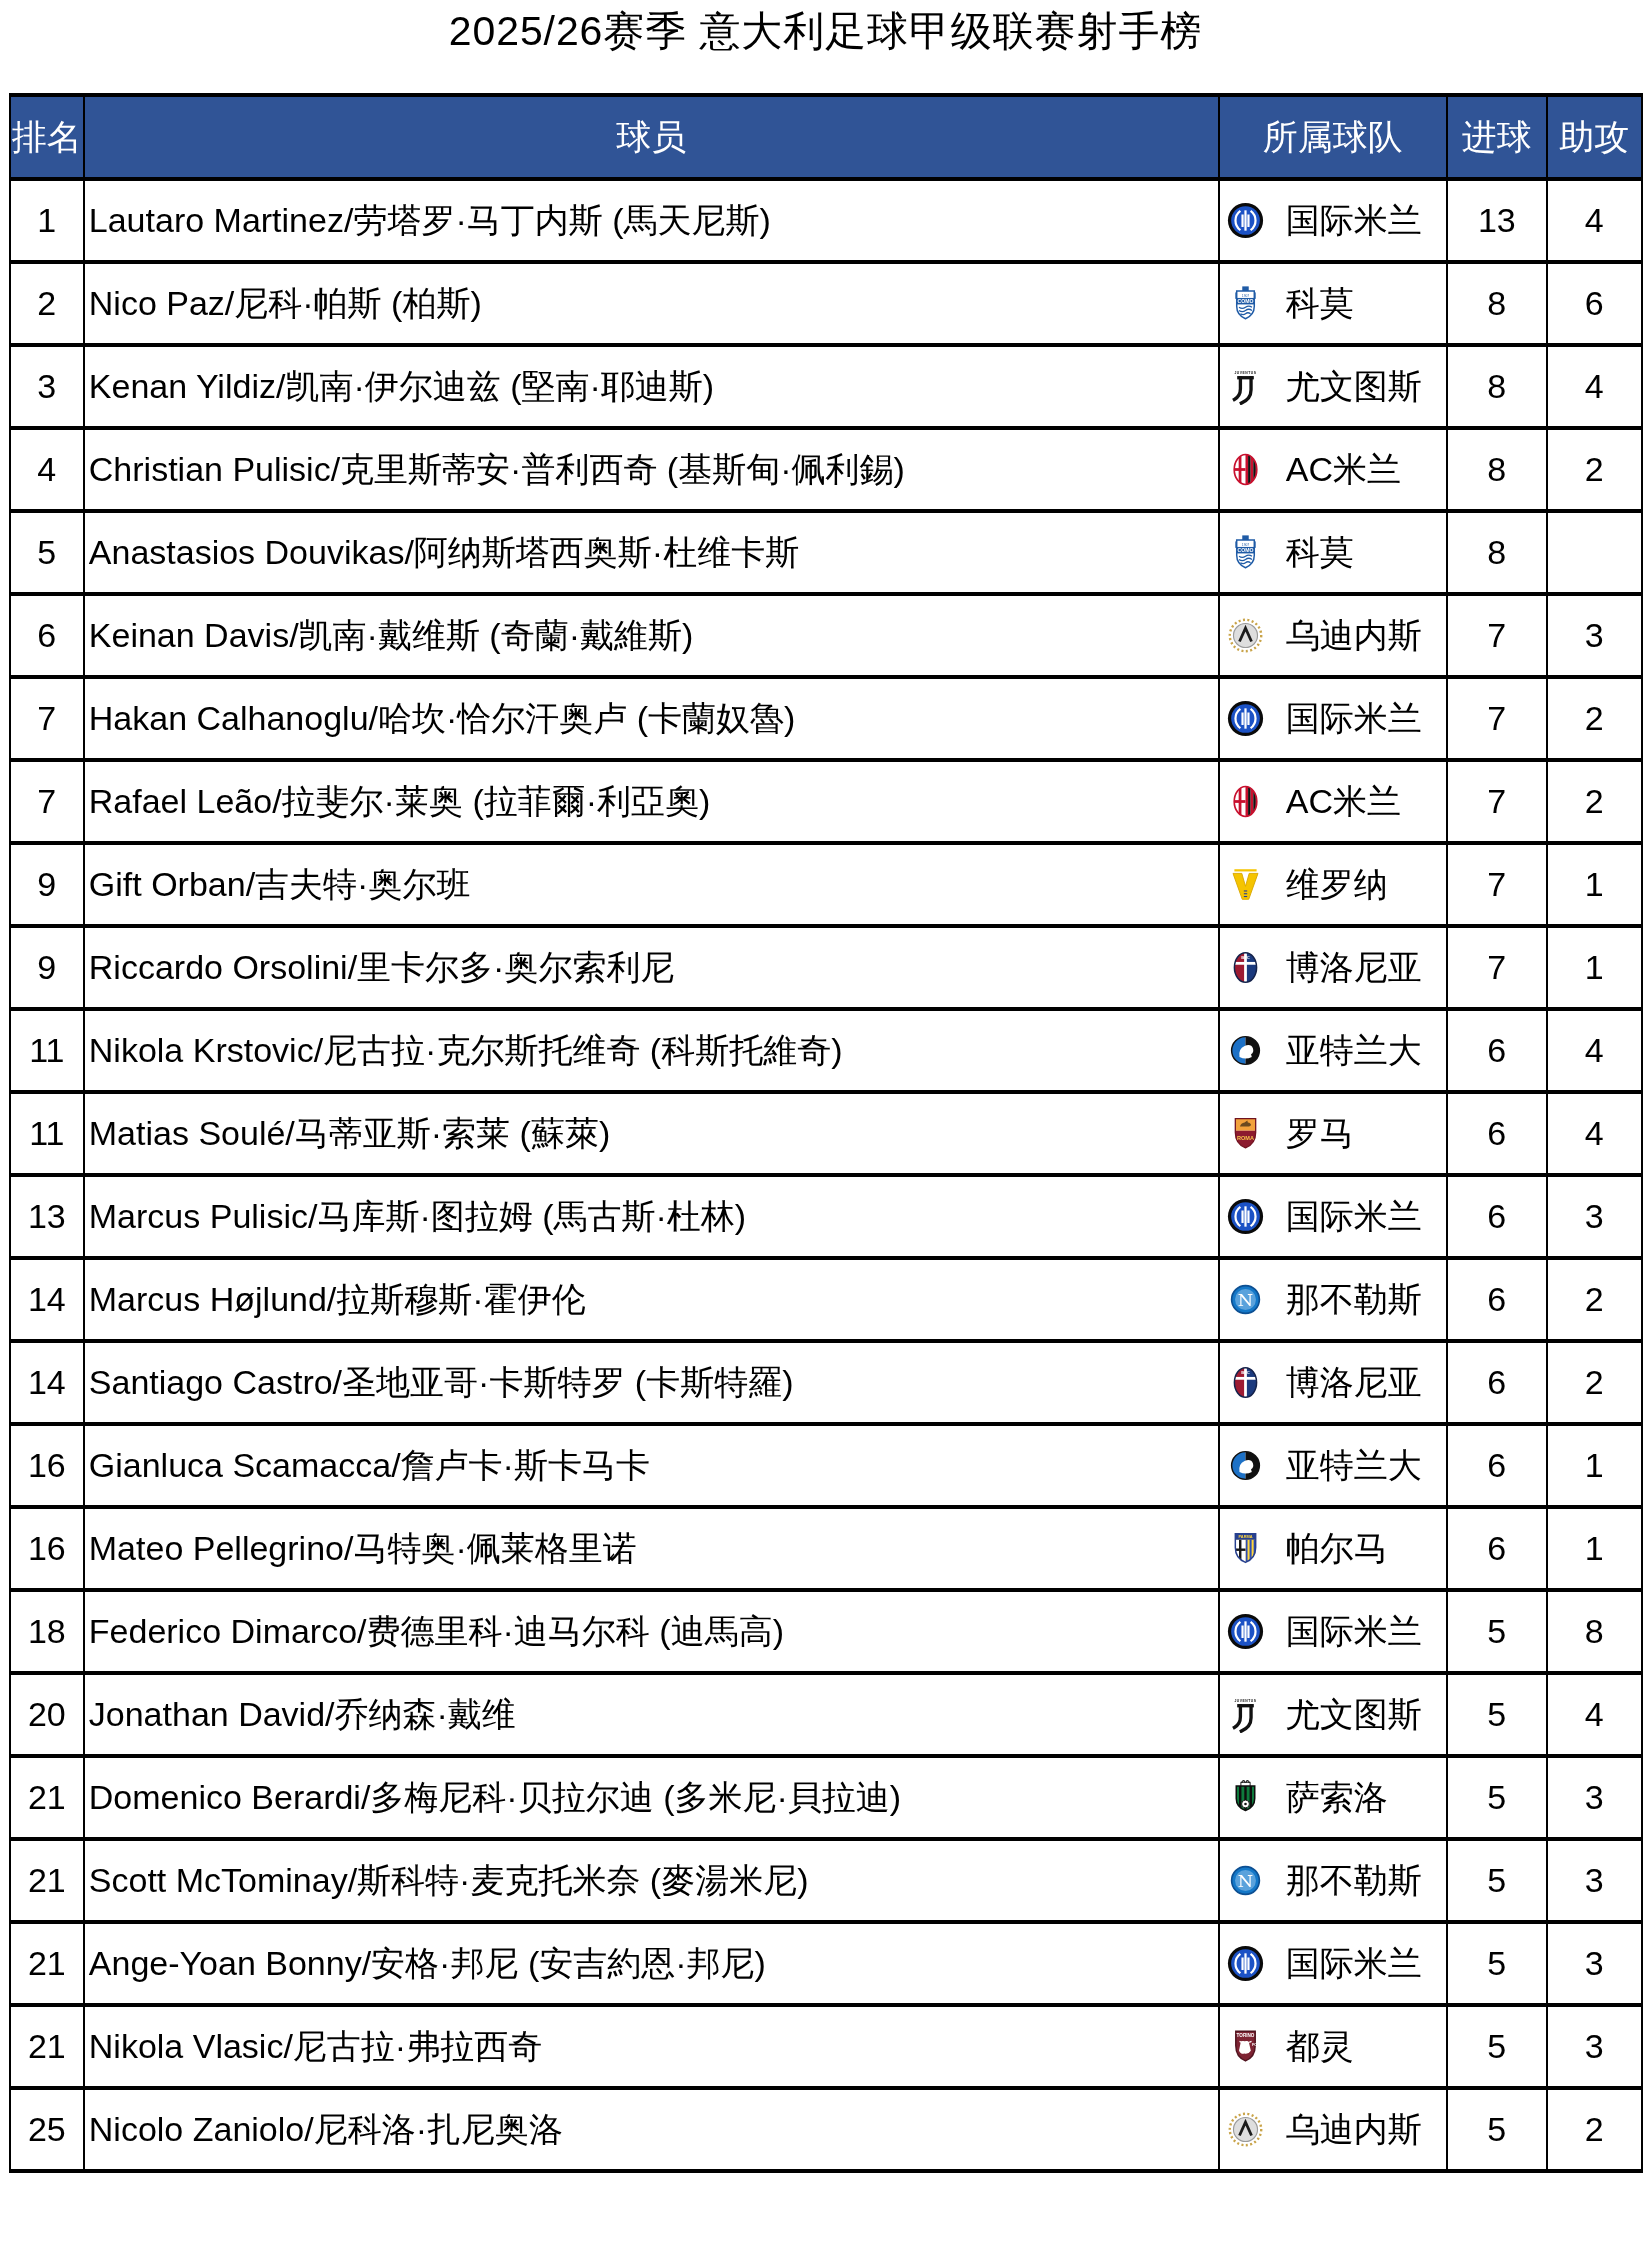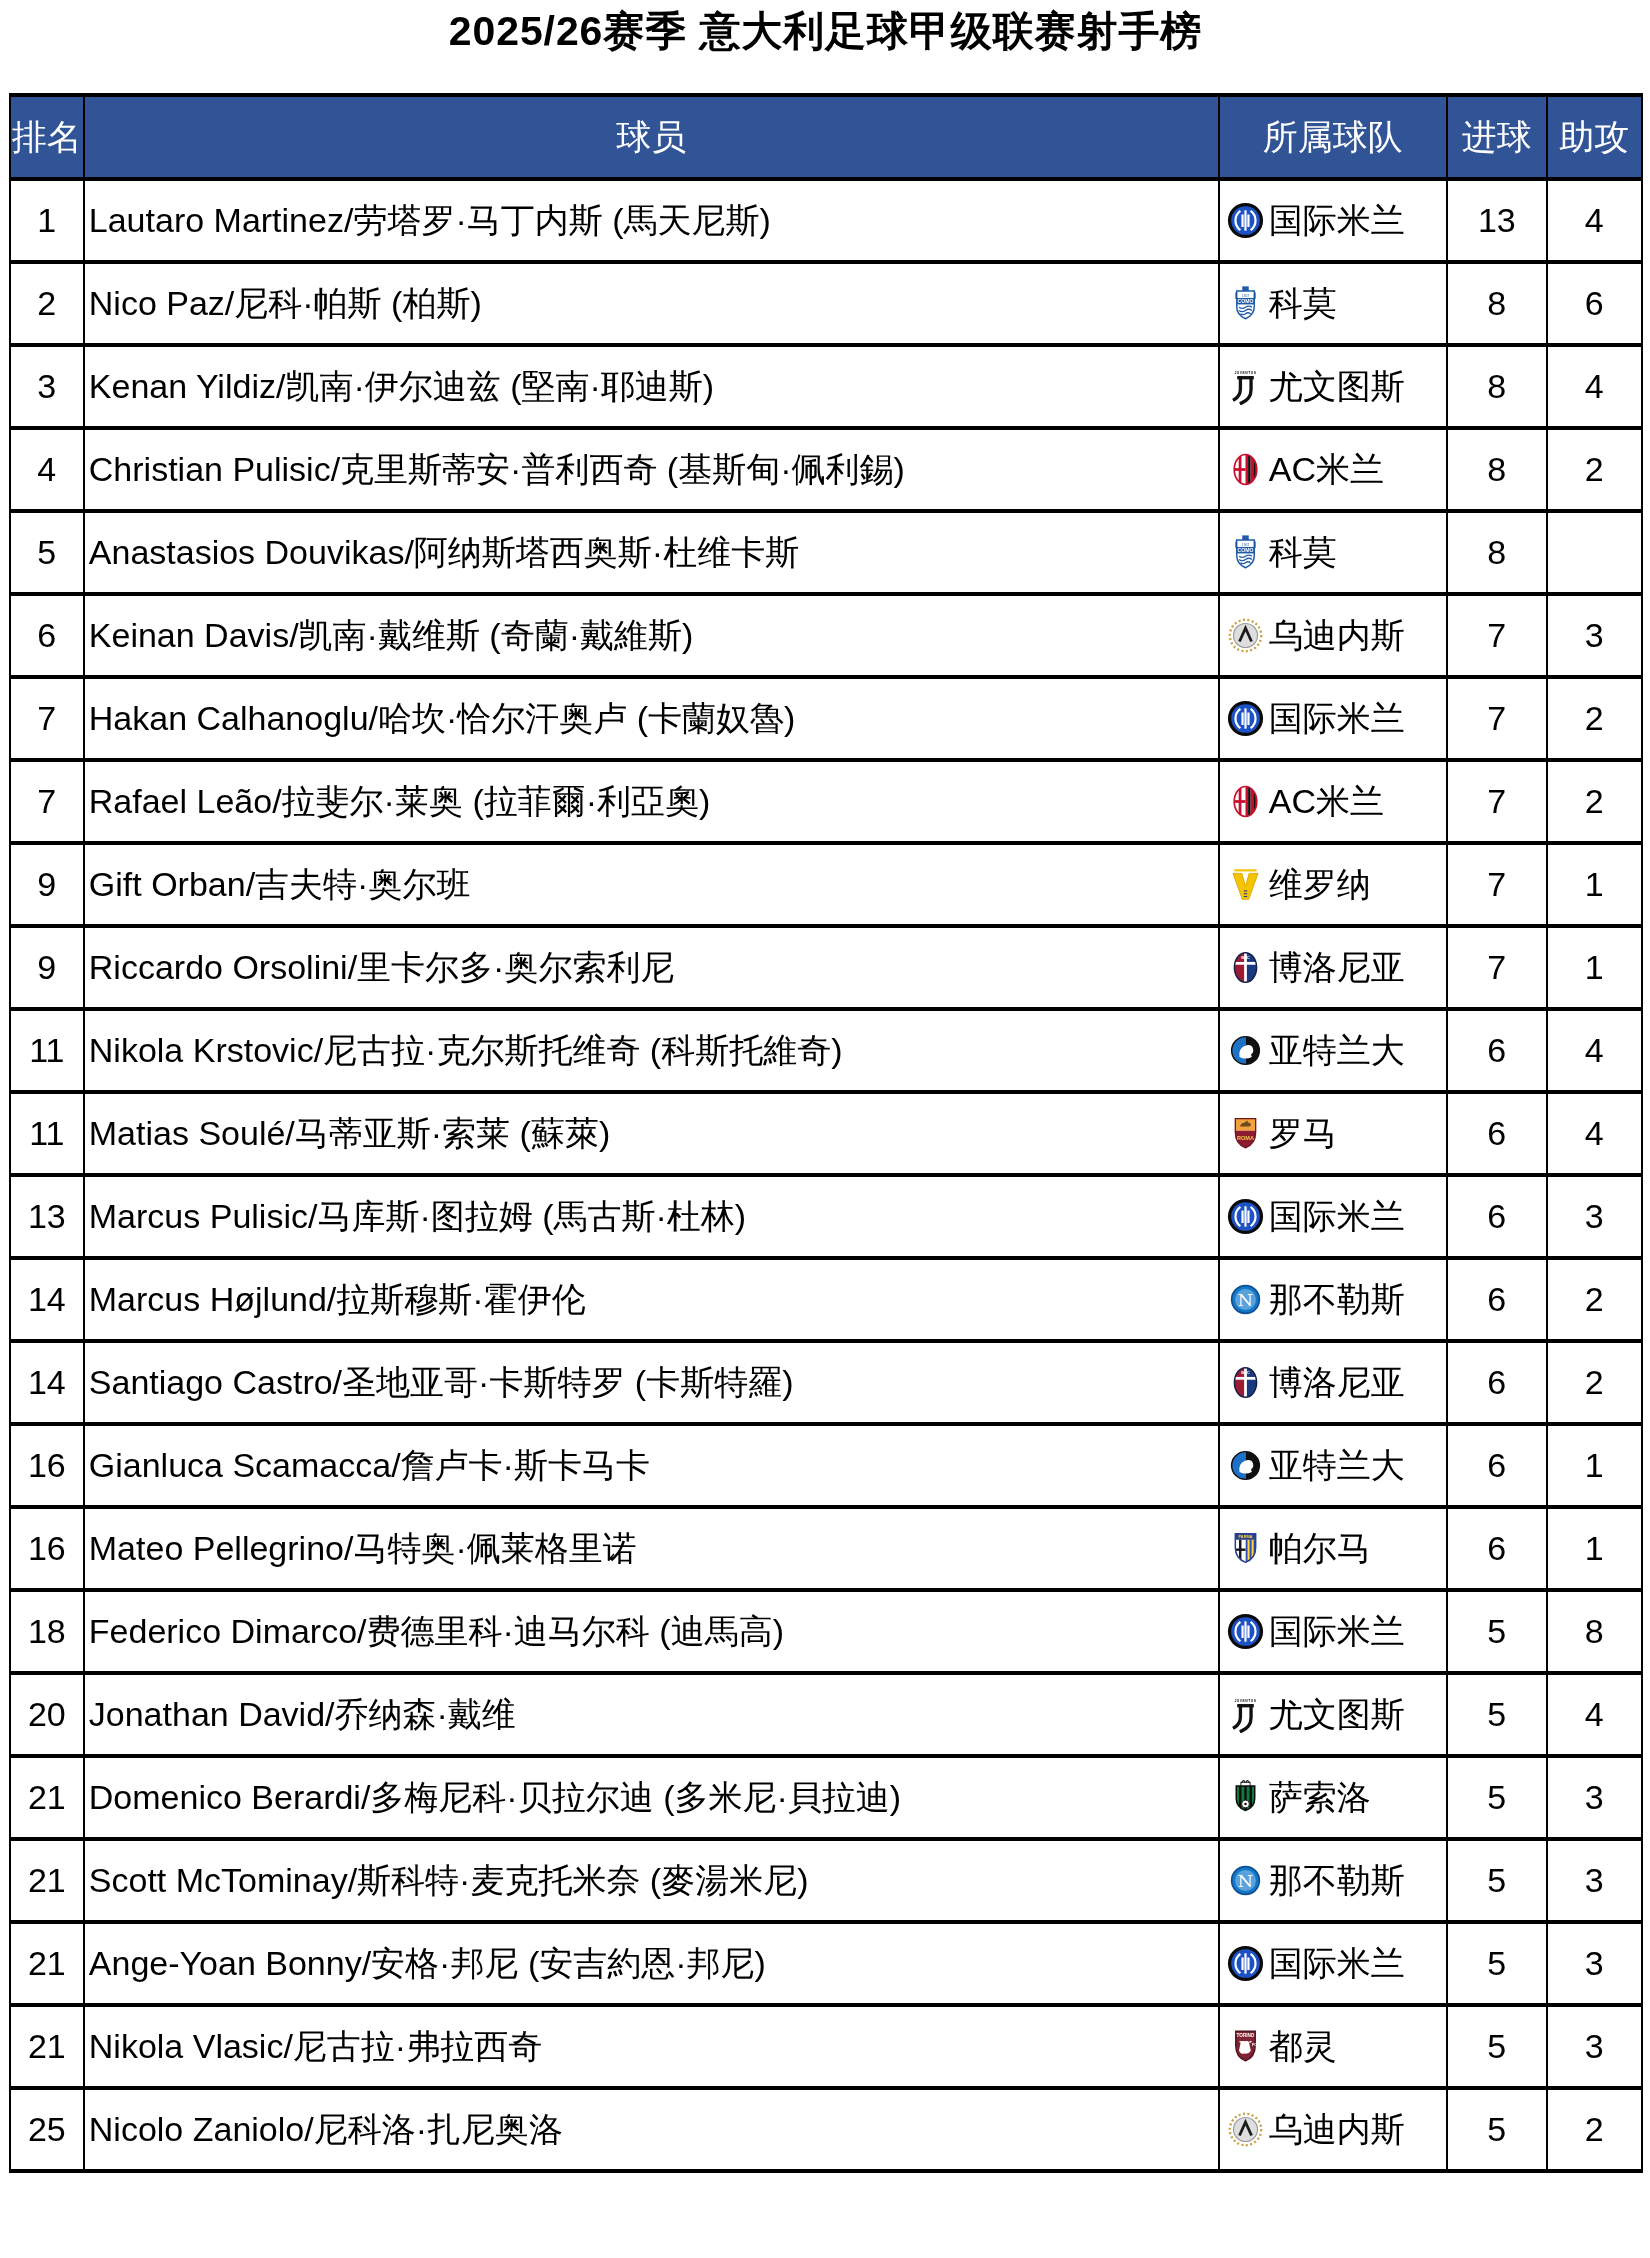--- a/index.html
+++ b/index.html
@@ -18,21 +18,21 @@
     background:var(--row-bg);
     font-family:"Liberation Sans","DejaVu Sans",sans-serif;
     color:#000;
   }
   .page-title{
     margin:0;
     padding-top:7px;
     text-align:center;
     font-size:41px;
     line-height:1.2;
-    font-weight:700;
+    font-weight:400;
     color:var(--title-color);
     letter-spacing:0.9px;
   }
   table.scorers{
     border-collapse:collapse;
     table-layout:fixed;
     width:1633px;
     margin:37px 8.8px 0 8.8px;
   }
   col.c-rank{width:74px;}
@@ -58,21 +58,21 @@
     text-align:center;
   }
   tbody td{
     height:83px;
     font-size:34px;
     vertical-align:middle;
   }
   td.rank,td.goals,td.assists{text-align:center;}
   td.player{padding-left:4px;text-align:left;}
   td.team{padding:0 3.5px 0 7px;}
-  .team-wrap{display:flex;align-items:center;gap:5px;}
+  .team-wrap{display:flex;align-items:center;gap:22px;}
   .badge{width:37px;height:37px;flex:0 0 37px;display:inline-block;}
   .badge svg{width:100%;height:100%;display:block;}
   .team-name{font-size:34px;}
 </style>
 </head>
 <body>
 
 <div class="page-title">2025/26赛季 意大利足球甲级联赛射手榜</div>
 
 <table class="scorers">

